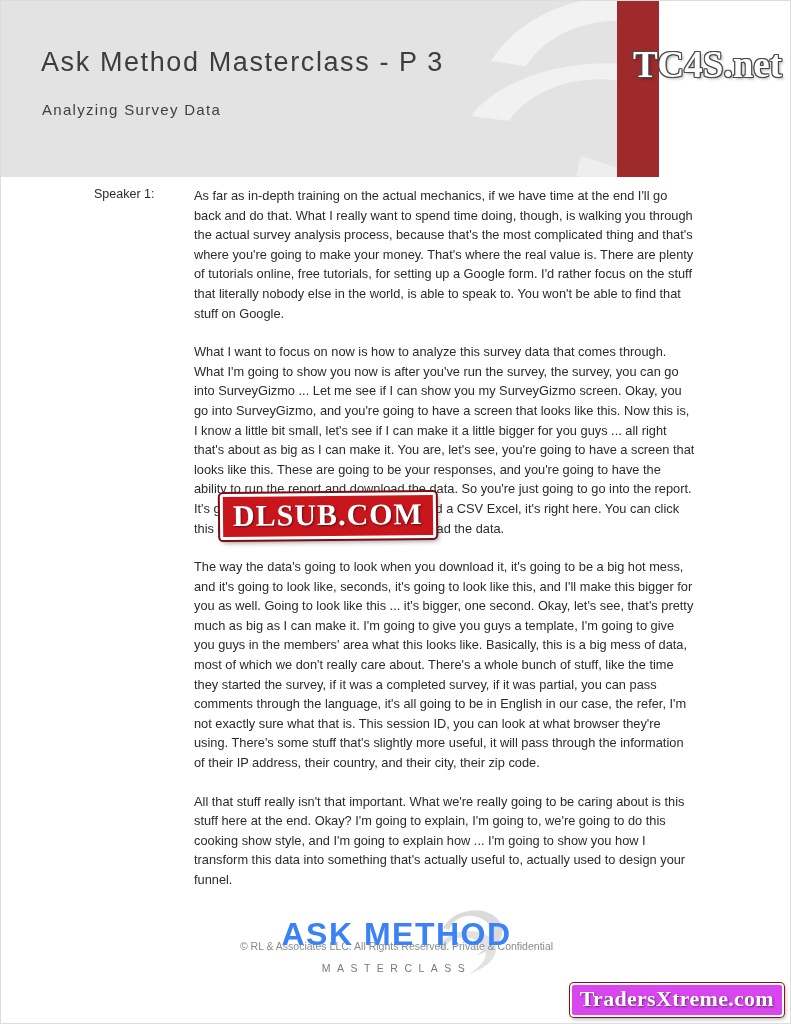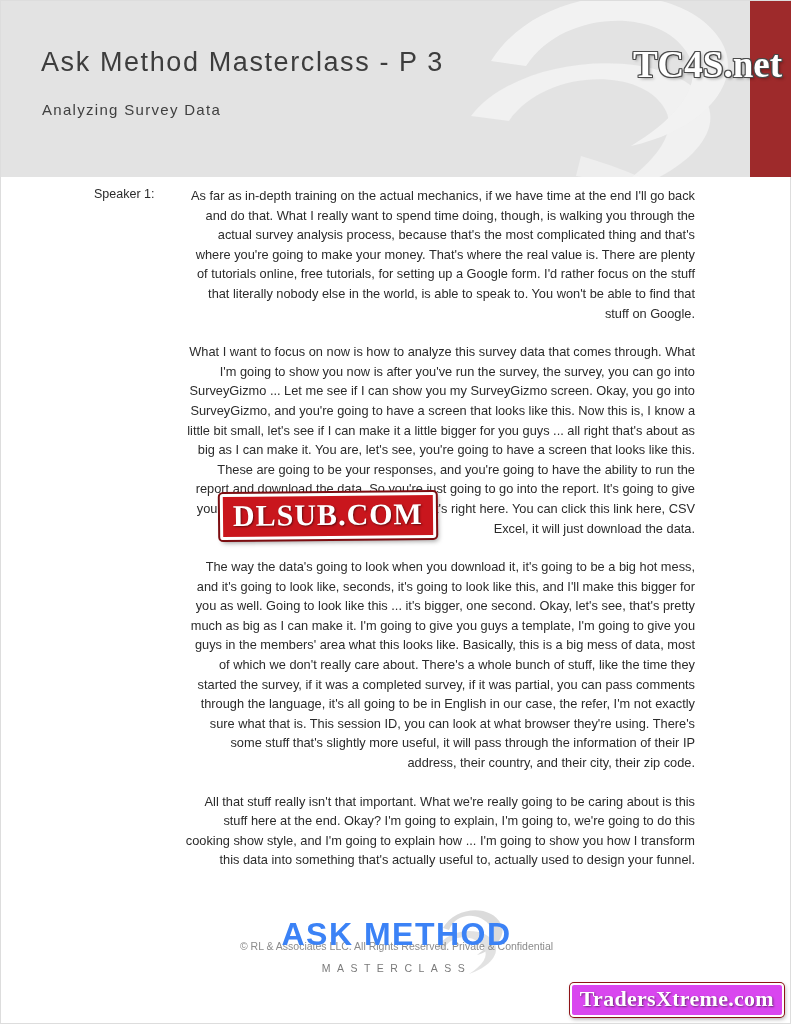--- a/index.html
+++ b/index.html
@@ -22,21 +22,21 @@
     height: 1024px;
     background: #ffffff;
     box-sizing: border-box;
     border: 1px solid #dddddd;
   }
 
   
   .header-band {
     position: absolute;
     left: 0; top: 0;
-    width: 791px;
+    width: 658px;
     height: 176px;
     background: #e3e3e3;
     overflow: hidden;
   }
   .header-swoosh {
     position: absolute;
     left: 430px;
     top: -60px;
     width: 330px;
     height: 300px;
@@ -98,25 +98,25 @@
     color: #2b2b2b;
     white-space: nowrap;
   }
   .transcript {
     position: absolute;
     left: 184px;
     top: 185px;
     width: 510px;
   }
   .transcript p {
-    margin: 0 0 19px 0;
+    margin: 0 0 19px 9px;
     font-size: 12.8px;
     line-height: 19.6px;
     color: #2b2b2b;
-    text-align: right;
+    text-align: left;
   }
 
   
   .wm-dlsub {
     position: absolute;
     left: 219px;
     top: 492px;
     z-index: 30;
     background: #c9161d;
     border: 3px solid #ffffff;

